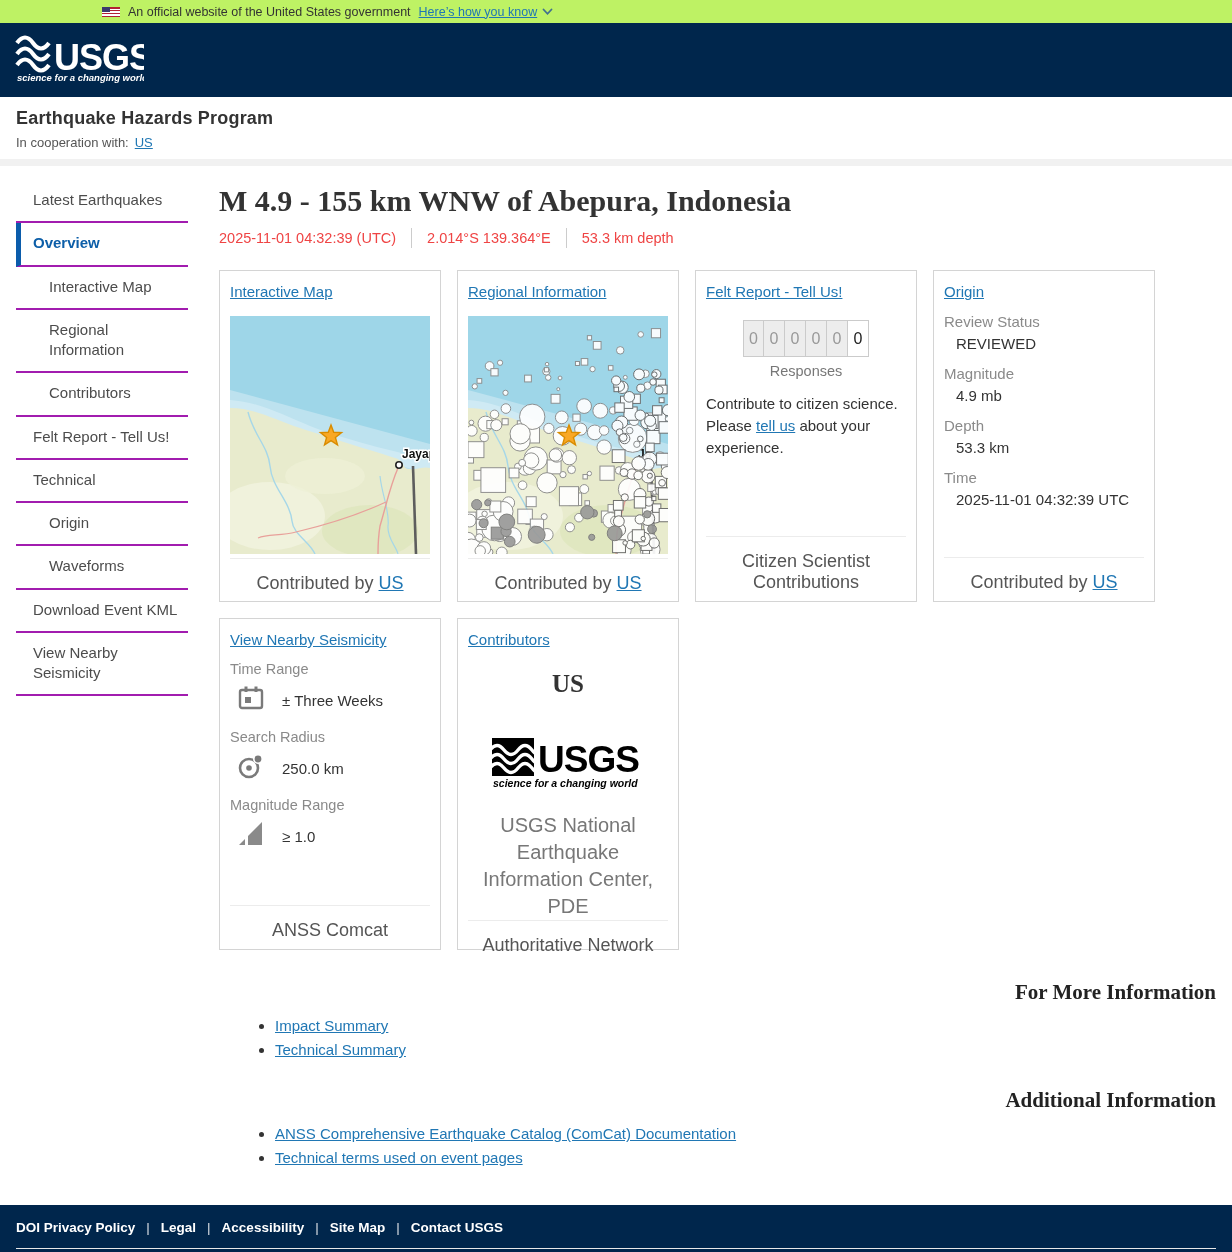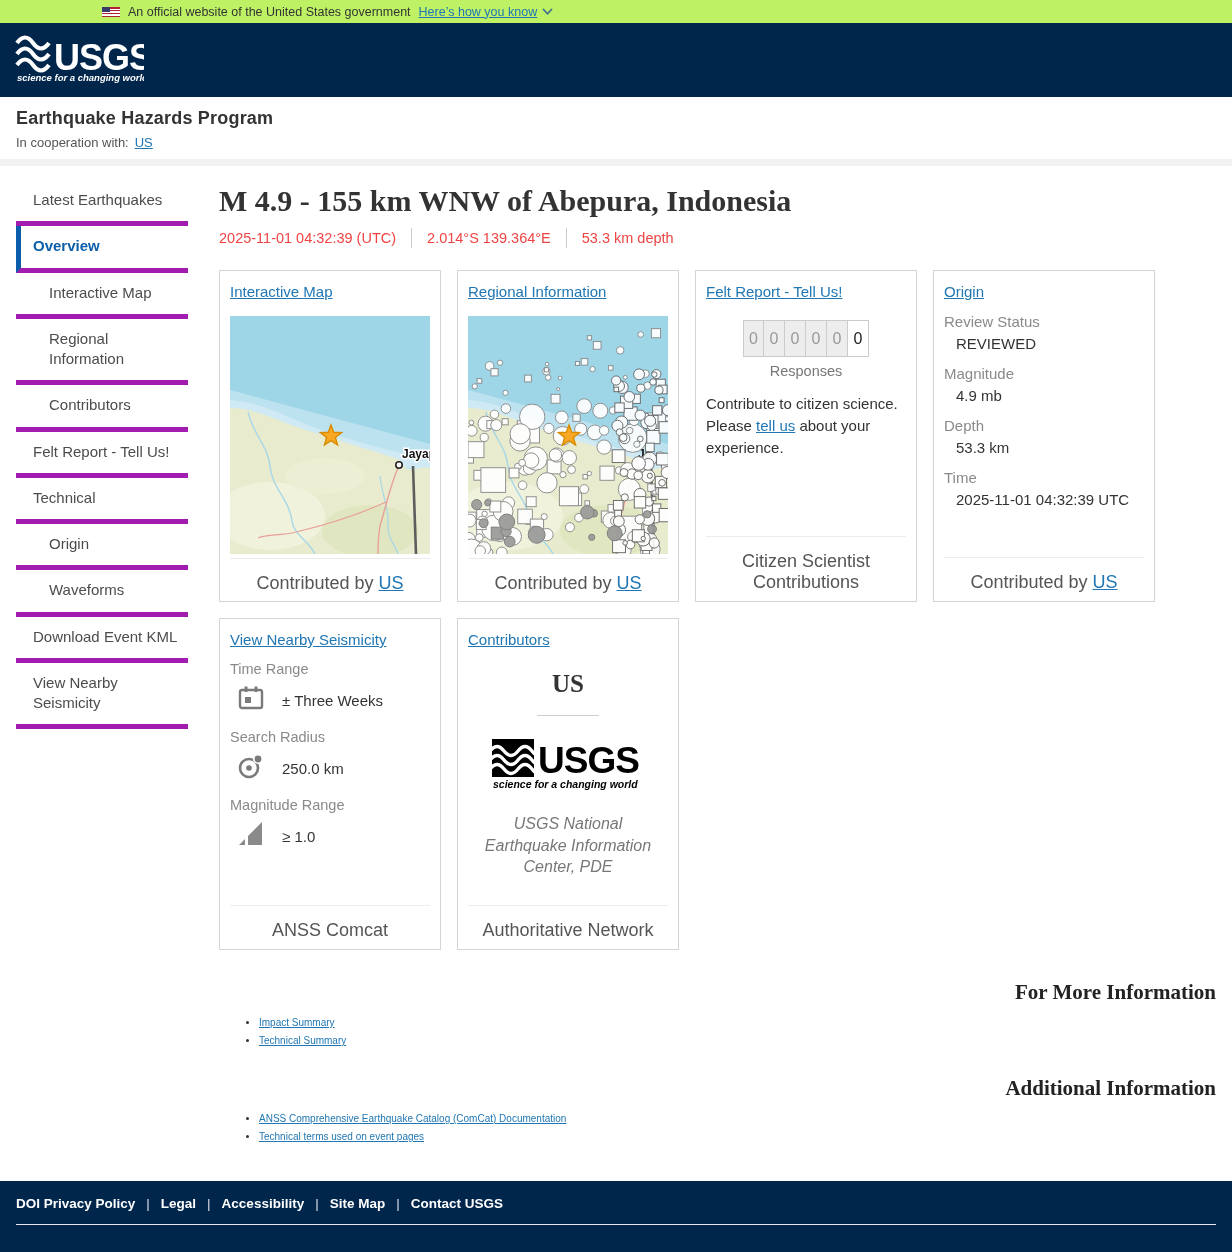--- a/index.html
+++ b/index.html
@@ -21,21 +21,21 @@
   .program { padding:11px 16px 9px; }
   .program h1 { font-size:18px; font-weight:bold; color:#333; letter-spacing:.2px; }
   .coop { font-size:13px; color:#555; margin-top:6px; }
   .coop a { color:#2077b4; text-decoration:underline; margin-left:6px; }
   .header-band { height:7px; background:#f1f1f1; }
 
   
   .layout { display:flex; padding:0 16px; margin-top:14px; }
   nav.sidebar { width:172px; flex:0 0 172px; margin-right:31px; }
   nav.sidebar ul { list-style:none; }
-  nav.sidebar li { border-bottom:5px solid #a21caf; padding:10px 2px 11px 17px; font-size:15px; color:#4c4c4c; cursor:pointer; line-height:1.35; }
+  nav.sidebar li { border-bottom:2px solid #a21caf; padding:10px 2px 11px 17px; font-size:15px; color:#4c4c4c; cursor:pointer; line-height:1.35; }
   nav.sidebar li.sub { padding-left:33px; }
   nav.sidebar li.active { border-left:5px solid #0b5cab; padding-left:12px; color:#0c5ea8; font-weight:bold; }
   main.content { flex:1; min-width:0; }
 
   
   .event-title { font-family:"Liberation Serif","DejaVu Serif",serif; font-size:30px; font-weight:bold; color:#333; margin:4px 0 10px; }
   .meta { display:flex; align-items:center; font-size:14.5px; color:#ef4444; margin-bottom:4px; }
   .meta .sep { width:1px; height:20px; background:#ccc; margin:0 15px; }
 
   
@@ -63,26 +63,26 @@
   .near-group { margin-top:13px; }
   .near-lbl { color:#8a8a8a; font-size:14.5px; }
   .near-row { display:flex; align-items:center; margin:7px 0 0 6px; }
   .near-row .val { font-size:15px; color:#333; margin-left:16px; }
   .near-icon { flex:0 0 auto; }
 
   
   .contrib-net { font-family:"Liberation Serif","DejaVu Serif",serif; font-size:25px; font-weight:bold; color:#333; text-align:center; margin-top:22px; }
   .contrib-div { width:62px; height:1px; background:#ccc; margin:17px auto; }
   .contrib-logo { display:block; margin:4px auto 0; }
-  .contrib-org { font-size:16px; color:#777; text-align:center; line-height:1.35; margin-top:18px; padding:0 6px;font-style:italic; }
+  .contrib-org { font-size:20px; color:#777; text-align:center; line-height:1.35; margin-top:18px; padding:0 6px; }
 
   
   .info-h { font-family:"Liberation Serif","DejaVu Serif",serif; font-size:21px; font-weight:bold; color:#222; margin:30px 0 12px;text-align:right; }
   .info-ul { margin:0 0 6px 40px; }
-  .info-ul li { margin:7px 0; font-size:10px; color:#333; }
+  .info-ul li { margin:7px 16px; font-size:15px; color:#333; }
   .info-ul a { color:#2077b4; text-decoration:underline; }
 
   
   footer { background:#00264c; margin-top:32px; padding:15px 16px 20px; color:#fff; }
   .f-links { font-size:13.5px; font-weight:bold; }
   .f-links a { color:#fff; text-decoration:none; }
   .f-links a + a::before { content:"|"; font-weight:normal; color:rgba(255,255,255,.85); margin:0 11px; }
   footer hr { border:none; border-top:1px solid #e8e8e8; margin-top:13px; }
   .f-row2 { display:flex; justify-content:space-between; align-items:center; padding-top:17px; }
 </style>

